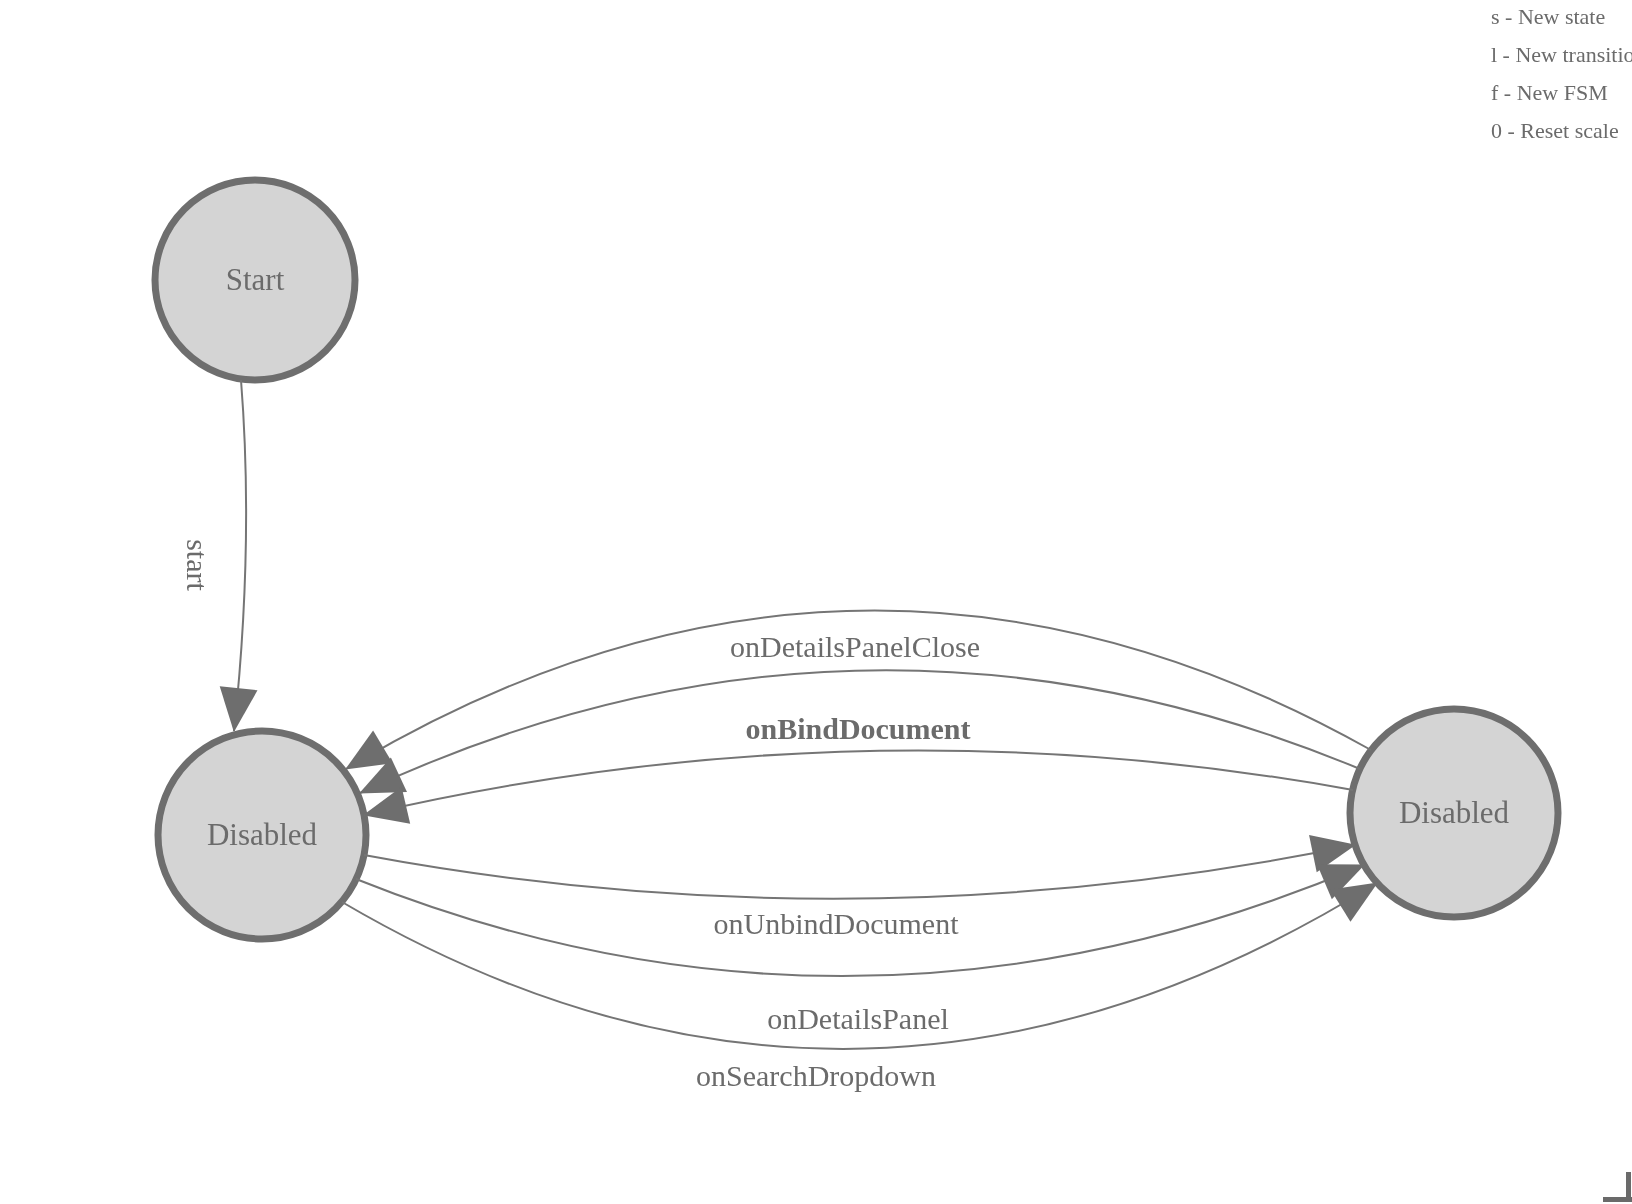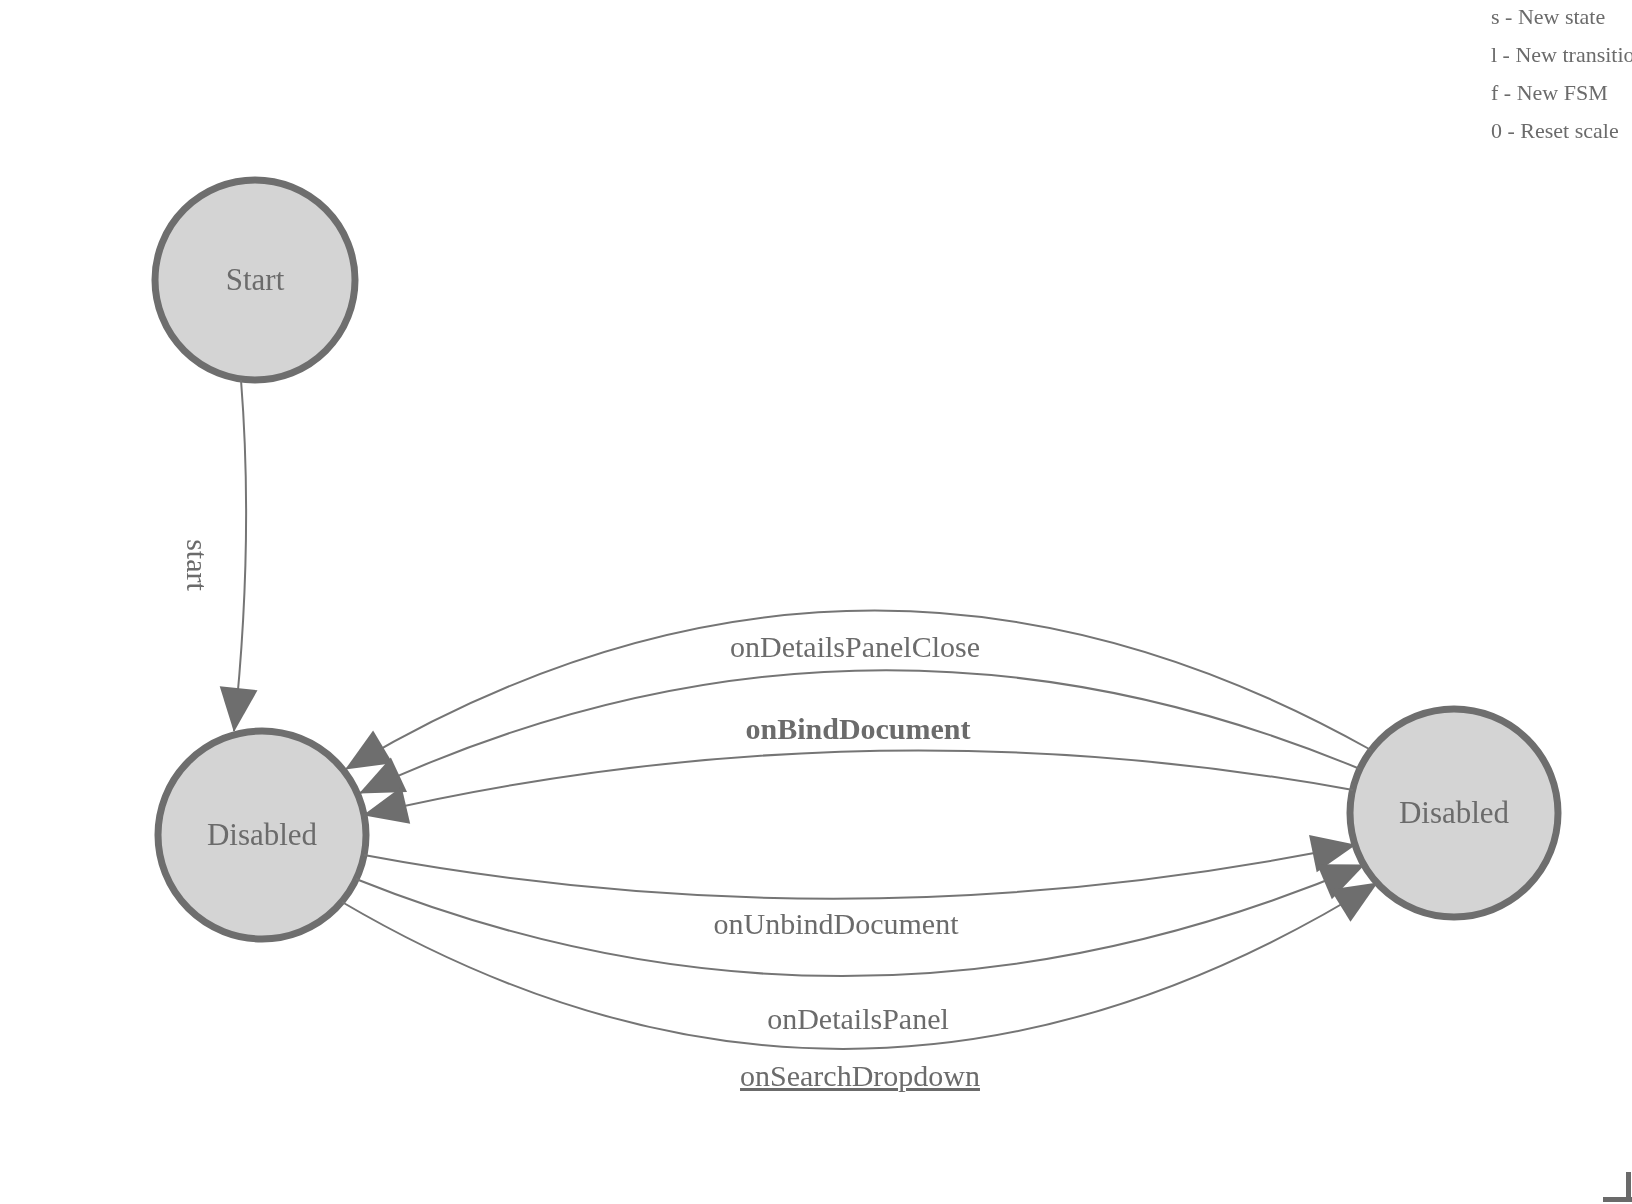--- a/index.html
+++ b/index.html
@@ -81,21 +81,21 @@
 
   <div class="node-label" style="left:255px; top:280px;">Start</div>
   <div class="node-label" style="left:262px; top:835px;">Disabled</div>
   <div class="node-label" style="left:1454px; top:813px;">Disabled</div>
 
   <div class="edge-label rotated" style="left:197px; top:565px;">start</div>
   <div class="edge-label" style="left:855px; top:647px;">onDetailsPanelClose</div>
   <div class="edge-label" style="left:858px; top:729px;font-weight:bold;">onBindDocument</div>
   <div class="edge-label" style="left:836px; top:924px;">onUnbindDocument</div>
   <div class="edge-label" style="left:858px; top:1019px;">onDetailsPanel</div>
-  <div class="edge-label" style="left:860px; top:1076px;text-decoration:underline;">onSearchDropdown</div>
+  <div class="edge-label" style="left:816px; top:1076px;">onSearchDropdown</div>
 
   <div class="legend">
     <div>s - New state</div>
     <div>l - New transition</div>
     <div>f - New FSM</div>
     <div>0 - Reset scale</div>
   </div>
 
   <div class="corner-mark-h"></div>
   <div class="corner-mark-v"></div>

